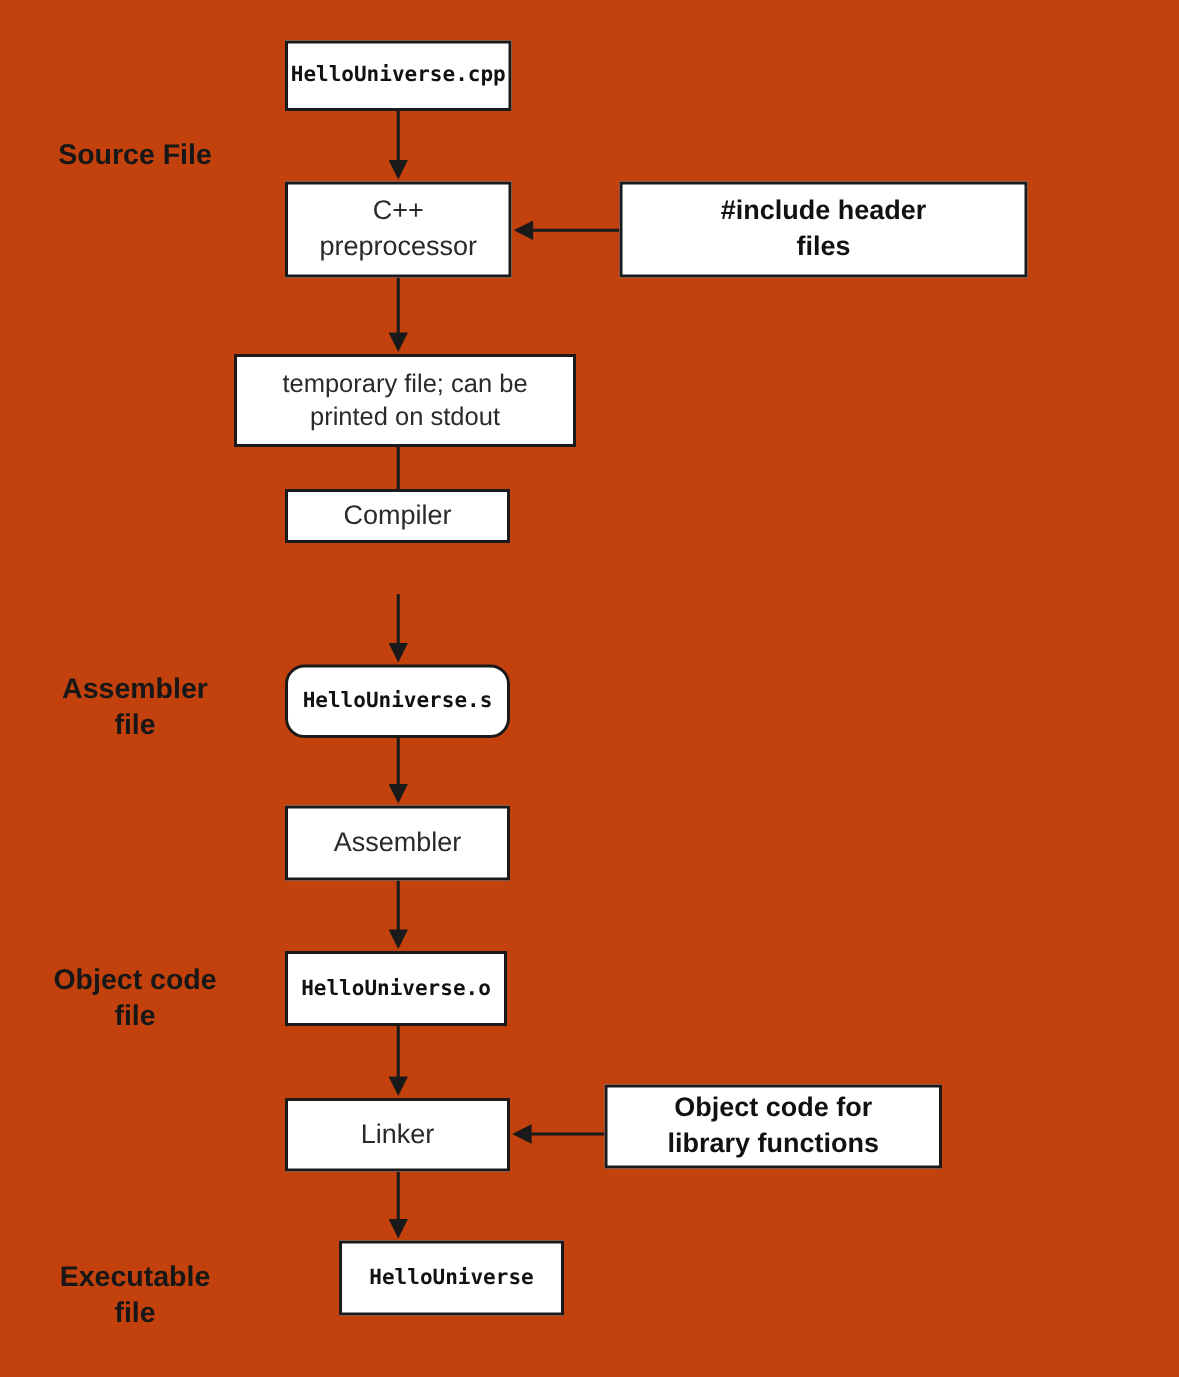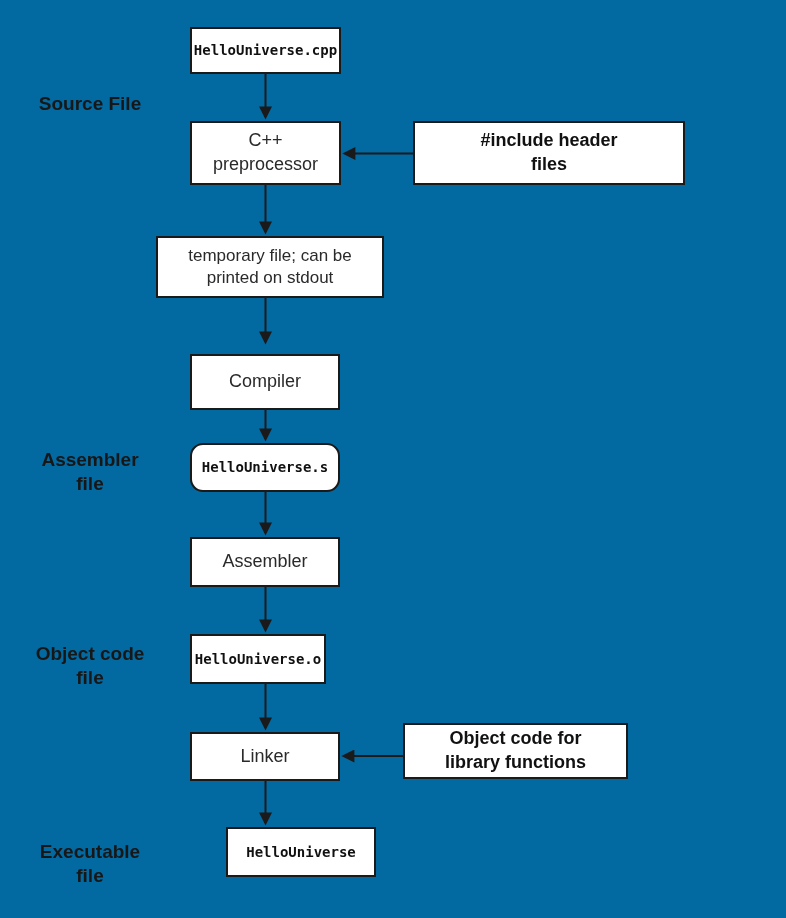--- a/index.html
+++ b/index.html
@@ -4,21 +4,21 @@
 <style>
   html, body {
     margin: 0;
     padding: 0;
     background: #ffffff;
   }
   #canvas {
     position: relative;
     width: 786px;
     height: 918px;
-    background: #0369a1;
+    background: #c2410c;
     font-family: "Liberation Sans", sans-serif;
     color: #1c1c1c;
     overflow: hidden;
   }
   #arrows {
     position: absolute;
     left: 0;
     top: 0;
     width: 786px;
     height: 918px;
@@ -111,27 +111,27 @@
 
   <div class="box sans-reg" style="left:190px; top:121px; width:151px; height:64px;">C++
 preprocessor</div>
 
   <div class="box sans-bold" style="left:413px; top:121px; width:272px; height:64px;">#include header
 files</div>
 
   <div class="box sans-small" style="left:156px; top:236px; width:228px; height:62px;">temporary file; can be
 printed on stdout</div>
 
-  <div class="box sans-reg" style="left:190px; top:354px; width:150px; height:56px;">Compiler</div>
+  <div class="box sans-reg" style="left:190px; top:326px; width:150px; height:36px;">Compiler</div>
 
   <div class="box mono" style="left:190px; top:443px; width:150px; height:49px;border-radius:13px;">HelloUniverse.s</div>
 
   <div class="box sans-reg" style="left:190px; top:537px; width:150px; height:50px;">Assembler</div>
 
-  <div class="box mono" style="left:190px; top:634px; width:136px; height:50px;">HelloUniverse.o</div>
+  <div class="box mono" style="left:190px; top:634px; width:148px; height:50px;">HelloUniverse.o</div>
 
   <div class="box sans-reg" style="left:190px; top:732px; width:150px; height:49px;">Linker</div>
 
   <div class="box sans-bold" style="left:403px; top:723px; width:225px; height:56px;">Object code for
 library functions</div>
 
   <div class="box mono" style="left:190px; top:827px; width:150px; height:50px;margin-left:36px;">HelloUniverse</div>
 
   <div class="side-label" style="left:16px; top:92px;">Source File</div>
 

